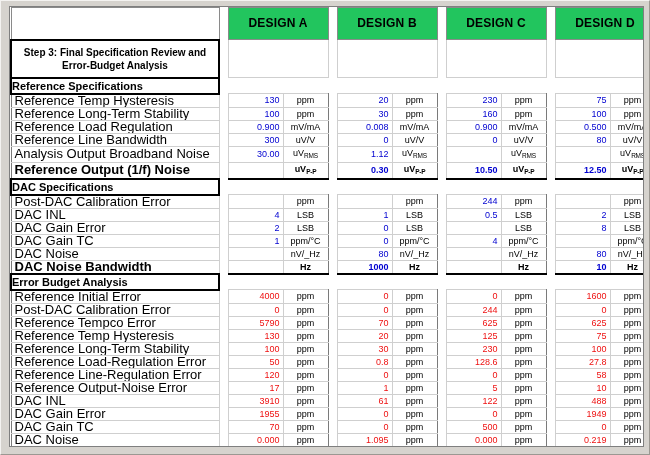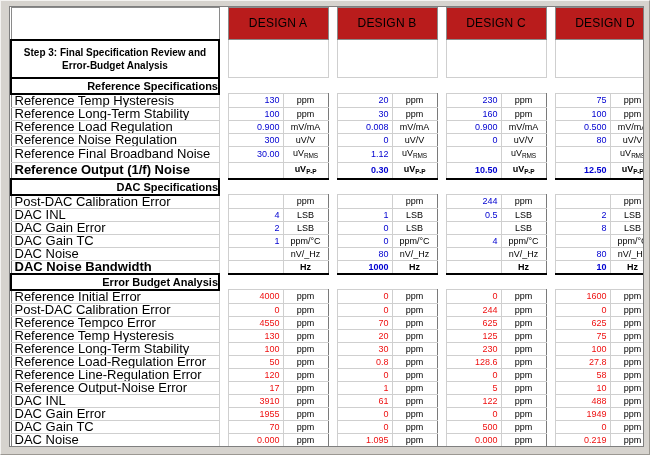--- a/index.html
+++ b/index.html
@@ -46,42 +46,42 @@
     white-space:nowrap;
     overflow:hidden;
     box-sizing:border-box;
   }
 
   
   .g{border:1px solid #c9c9c9;}
 
   
   .dhdr{
-    font-size:12px;font-weight:normal;text-align:center;
+    font-size:12px;font-weight:bold;text-align:center;
     letter-spacing:.2px;
     border:1px solid #8a8a8a;
     height:31px;line-height:31px;
-    background:#b91c1c;
+    background:#22c55e;
   }
   .hdrspacer{border:none;background:#fff;height:31px;}
   .hdrleftblank{border:1px solid #8a8a8a;border-left:1px solid #8a8a8a;background:#fff;height:31px;}
 
   
   .titleband{
     font-size:10px;font-weight:bold;text-align:center;
     border:2px solid #000;
     height:34px;
     padding:5px 4px;
     line-height:13px;
     white-space:normal;
     background:#fff;
   }
   
   .section{
-    font-size:11px;font-weight:bold;text-align:right;
+    font-size:11px;font-weight:bold;text-align:left;
     border:2px solid #000;
     height:15px;line-height:14px;
     background:#fff;
   }
   .sideblank{border:none;background:#fff;height:15px;}
 
   
   .lbl{
     text-align:left;padding-left:3px;
     font-size:13px;
@@ -210,36 +210,36 @@
             <td class="val blue">0.008</td>
             <td class="unit">mV/mA</td>
             <td class="gap"></td>
             <td class="val blue">0.900</td>
             <td class="unit">mV/mA</td>
             <td class="gap"></td>
             <td class="val blue">0.500</td>
             <td class="unit">mV/mA</td>
           </tr>
           <tr>
-            <td class="lbl">Reference Noise Regulation</td>
+            <td class="lbl">Reference Line Bandwidth</td>
             <td class="gap"></td>
             <td class="val blue">300</td>
             <td class="unit">uV/V</td>
             <td class="gap"></td>
             <td class="val blue">0</td>
             <td class="unit">uV/V</td>
             <td class="gap"></td>
             <td class="val blue">0</td>
             <td class="unit">uV/V</td>
             <td class="gap"></td>
             <td class="val blue">80</td>
             <td class="unit">uV/V</td>
           </tr>
           <tr>
-            <td class="lbl">Reference Final Broadband Noise</td>
+            <td class="lbl">Analysis Output Broadband Noise</td>
             <td class="gap"></td>
             <td class="val blue">30.00</td>
             <td class="unit">uV<sub>RMS</sub></td>
             <td class="gap"></td>
             <td class="val blue">1.12</td>
             <td class="unit">uV<sub>RMS</sub></td>
             <td class="gap"></td>
             <td class="val blue"></td>
             <td class="unit">uV<sub>RMS</sub></td>
             <td class="gap"></td>
@@ -399,21 +399,21 @@
             <td class="gap"></td>
             <td class="val red">244</td>
             <td class="unit">ppm</td>
             <td class="gap"></td>
             <td class="val red">0</td>
             <td class="unit">ppm</td>
           </tr>
           <tr>
             <td class="lbl">Reference Tempco Error</td>
             <td class="gap"></td>
-            <td class="val red">4550</td>
+            <td class="val red">5790</td>
             <td class="unit">ppm</td>
             <td class="gap"></td>
             <td class="val red">70</td>
             <td class="unit">ppm</td>
             <td class="gap"></td>
             <td class="val red">625</td>
             <td class="unit">ppm</td>
             <td class="gap"></td>
             <td class="val red">625</td>
             <td class="unit">ppm</td>

